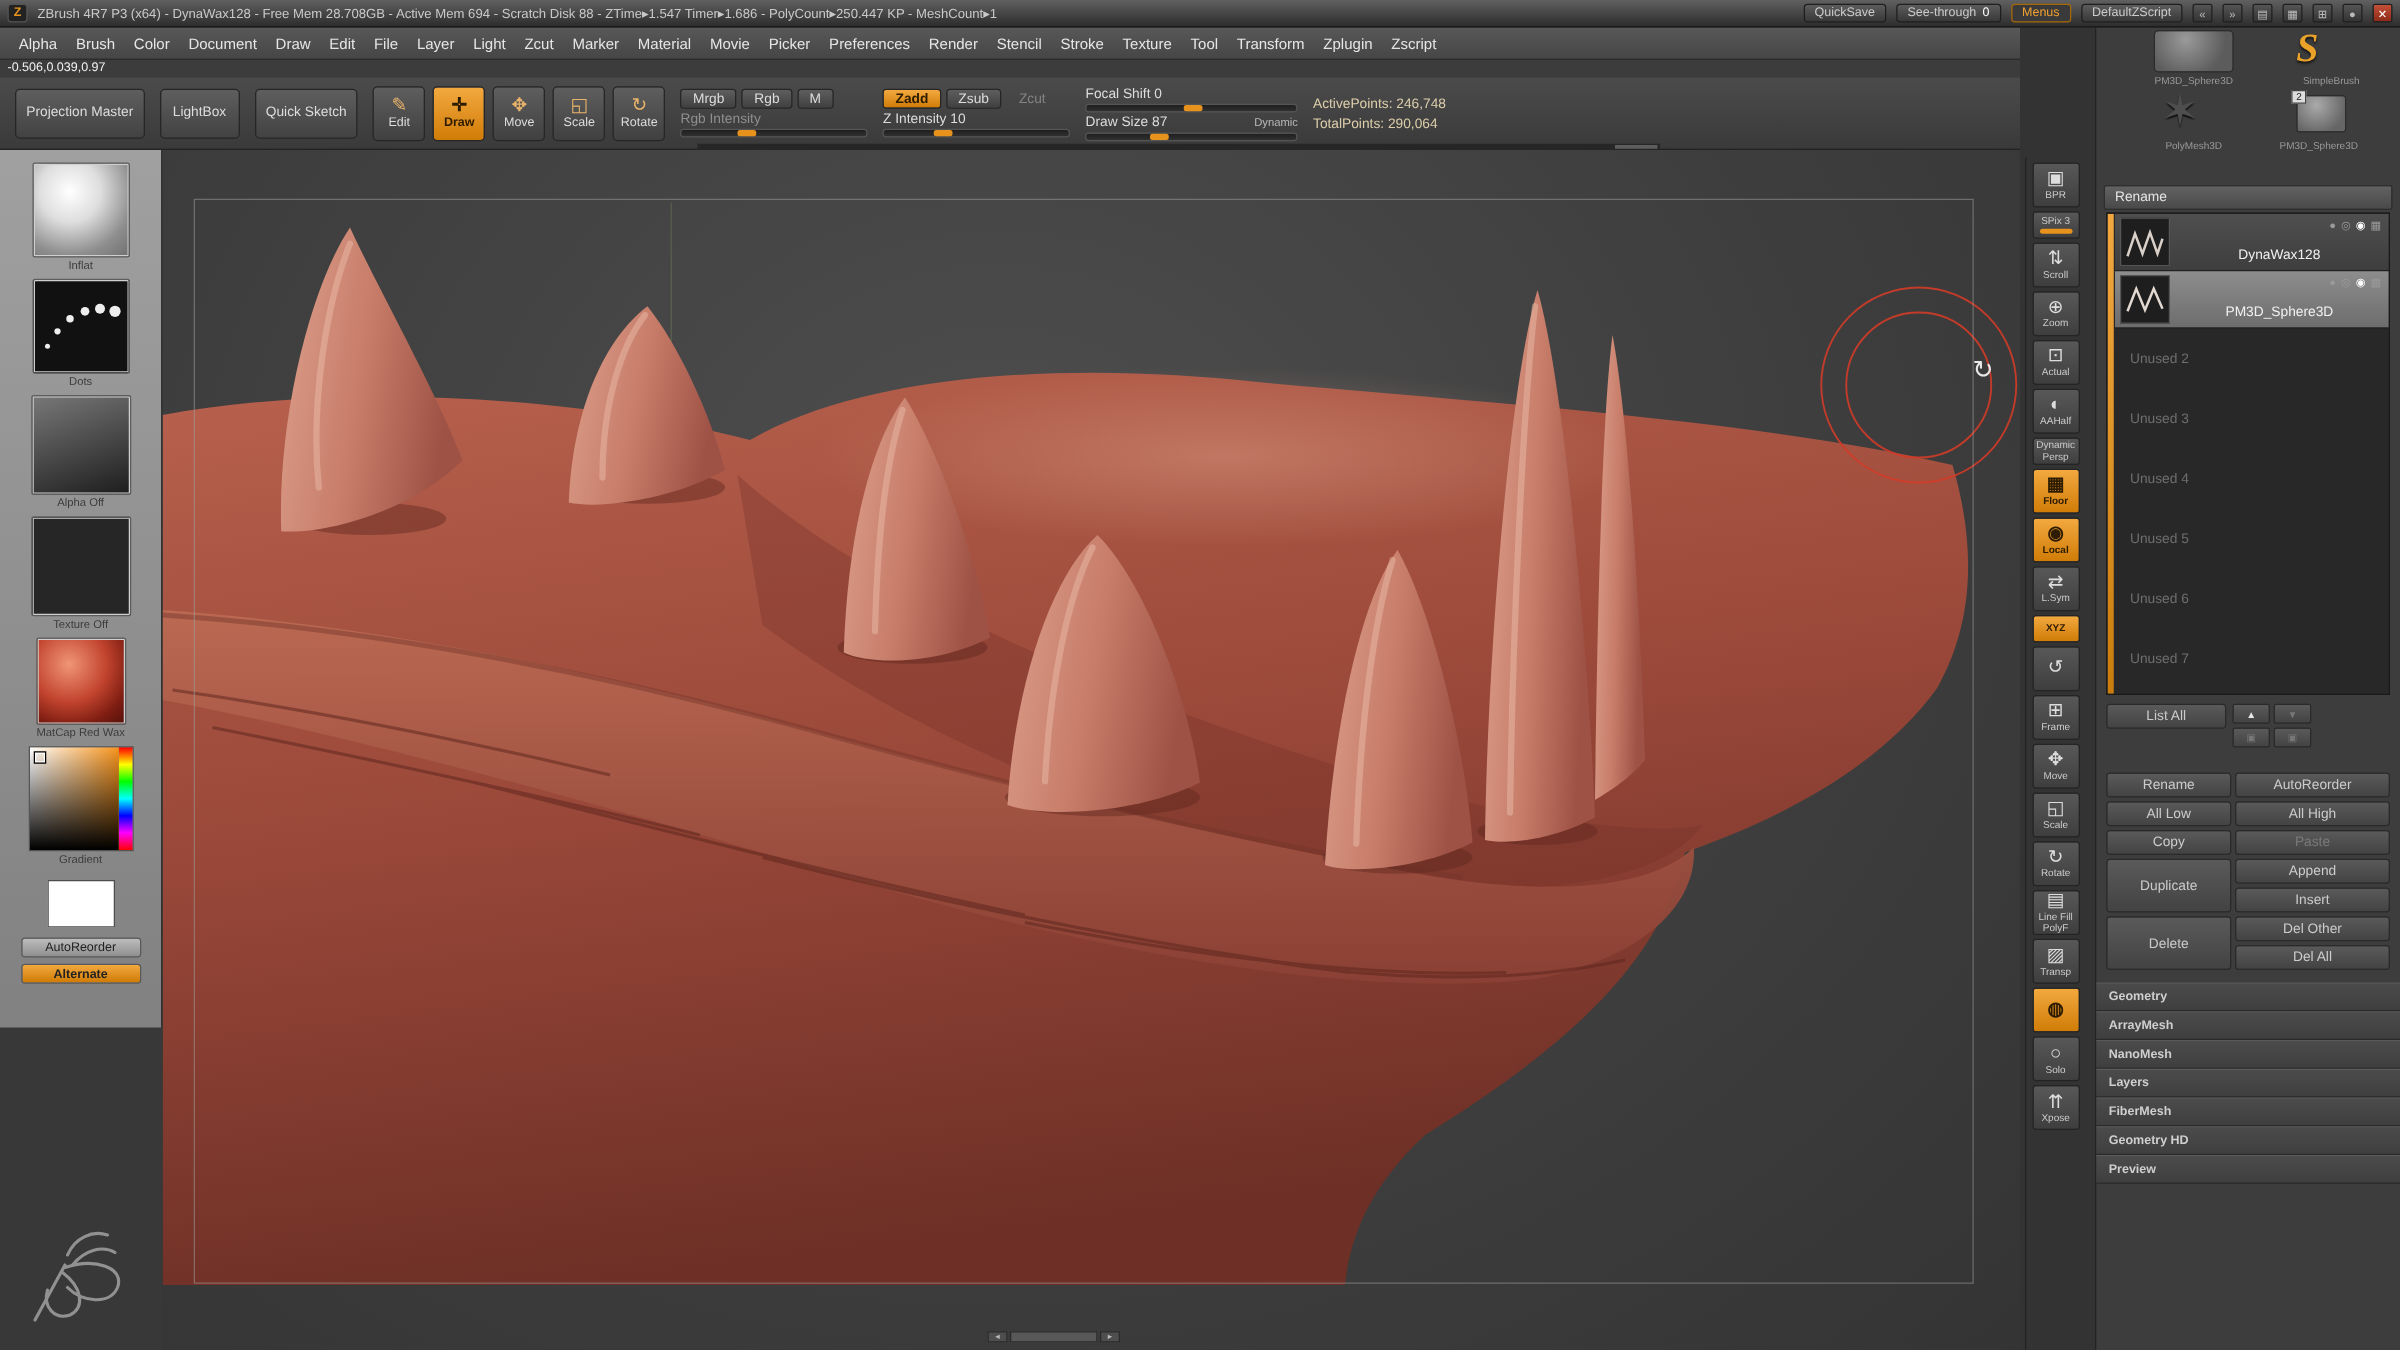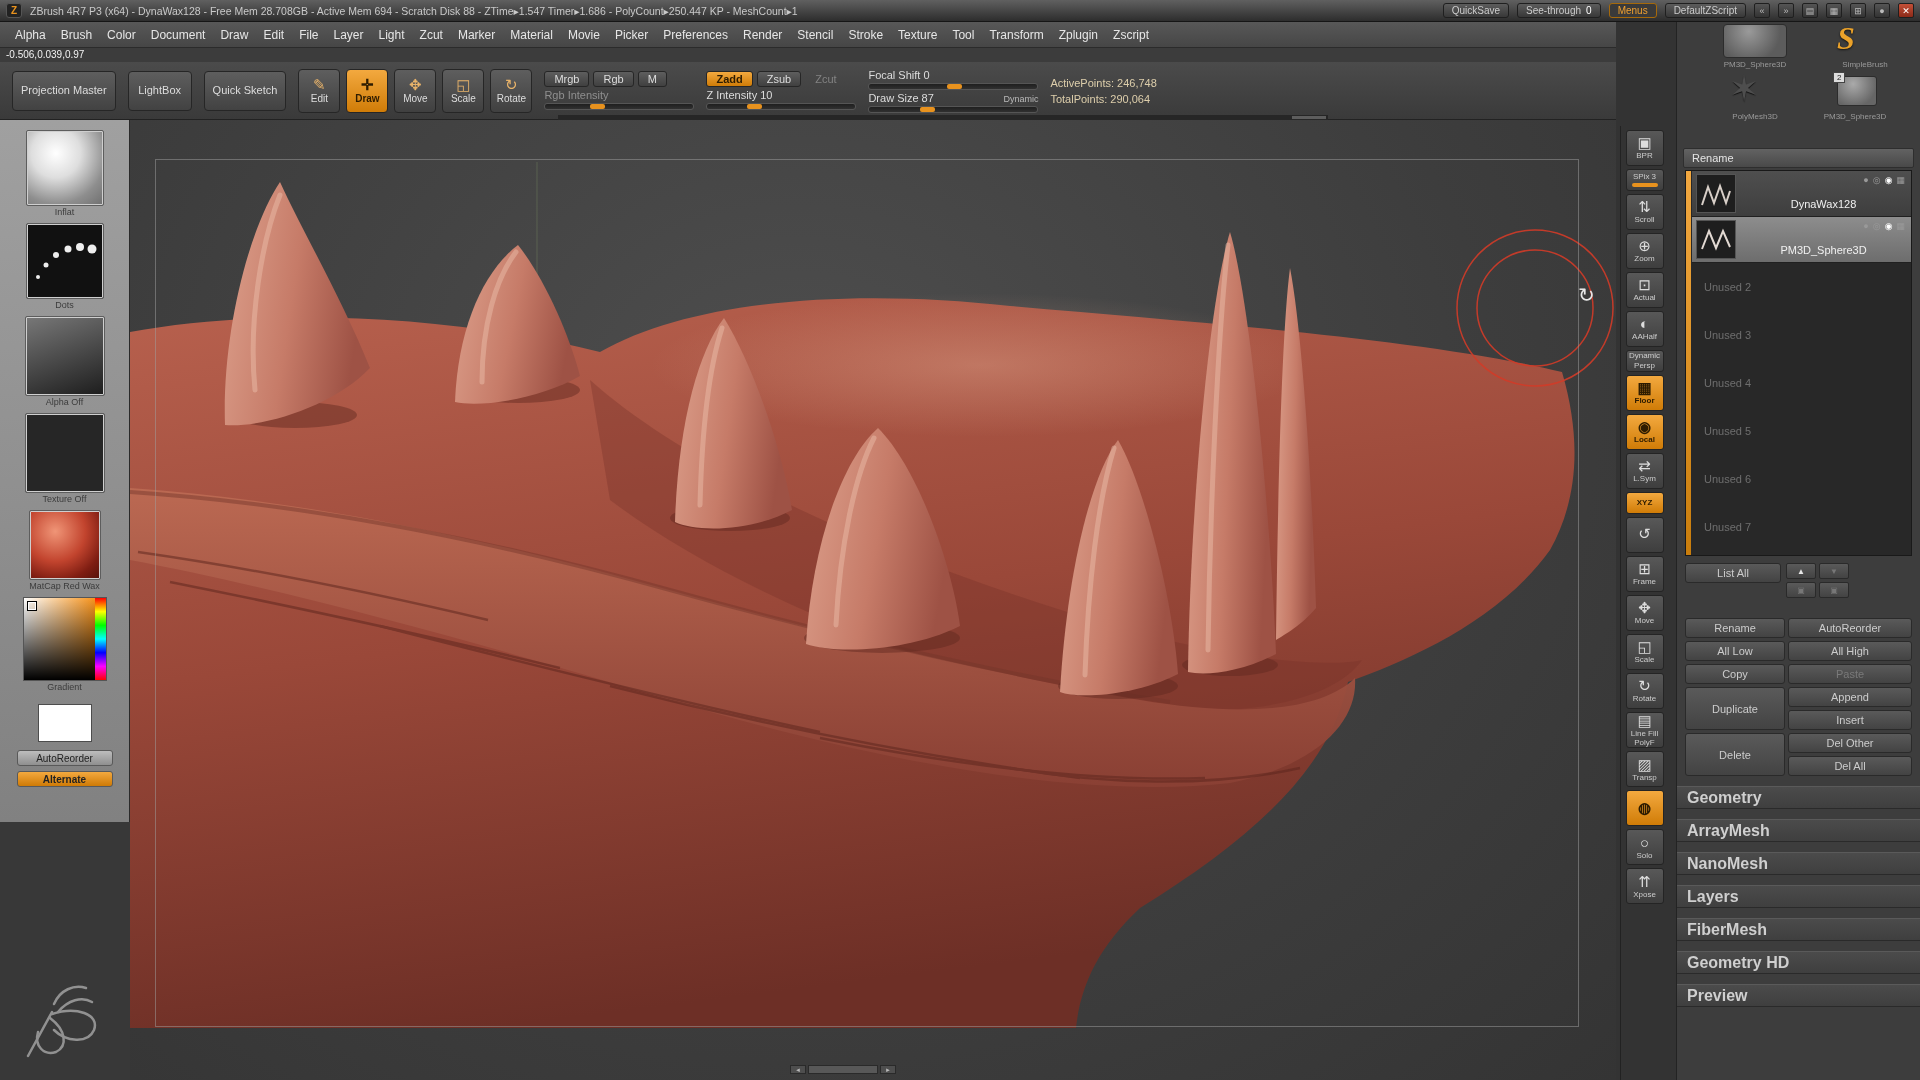--- a/index.html
+++ b/index.html
@@ -142,22 +142,22 @@
   .mini-grid{display:grid;grid-template-columns:30px 30px;grid-auto-rows:16px;gap:3px}
   .mbtn{display:flex;align-items:center;justify-content:center;font-size:8px;color:#e8e8e8;
     background:linear-gradient(#5a5a5a,#434343);border:1px solid #2a2a2a;border-radius:2px}
   .mbtn.dim{color:#777}
   .btn-grid{display:grid;grid-template-columns:100px 1fr;gap:3px;margin:20px 8px 8px}
   .pbtn.tall{grid-row:span 2;height:auto}
   .sections{margin:0 8px}
   .sectionrow{height:21px;margin-bottom:3px;display:flex;align-items:center;padding-left:10px;font-size:11px;
     color:#d2d2d2;background:linear-gradient(#545454,#404040);border:1px solid #2a2a2a;border-radius:3px}
   .palettes{margin-top:10px}
-  .paletterow{height:23px;display:flex;align-items:center;padding-left:10px;font-size:16px;color:#cfcfcf;
-    background:linear-gradient(#4b4b4b,#3f3f3f);border-top:1px solid #5a5a5a;border-bottom:1px solid #2a2a2a;margin-bottom:10px;font-weight:bold}
+  .paletterow{height:23px;display:flex;align-items:center;padding-left:10px;font-size:10px;color:#cfcfcf;
+    background:linear-gradient(#4b4b4b,#3f3f3f);border-top:1px solid #5a5a5a;border-bottom:1px solid #2a2a2a;margin-bottom:0;font-weight:bold}
 </style>
 </head>
 <body>
 
 <div id="titlebar">
   <div class="logo-box">Z</div>
   <div class="tb-title">ZBrush 4R7 P3 (x64) - DynaWax128 - Free Mem 28.708GB - Active Mem 694 - Scratch Disk 88 - ZTime▸1.547 Timer▸1.686 - PolyCount▸250.447 KP - MeshCount▸1</div>
   <div class="tb-spacer"></div>
   <div class="tchip">QuickSave</div>
   <div class="tchip">

